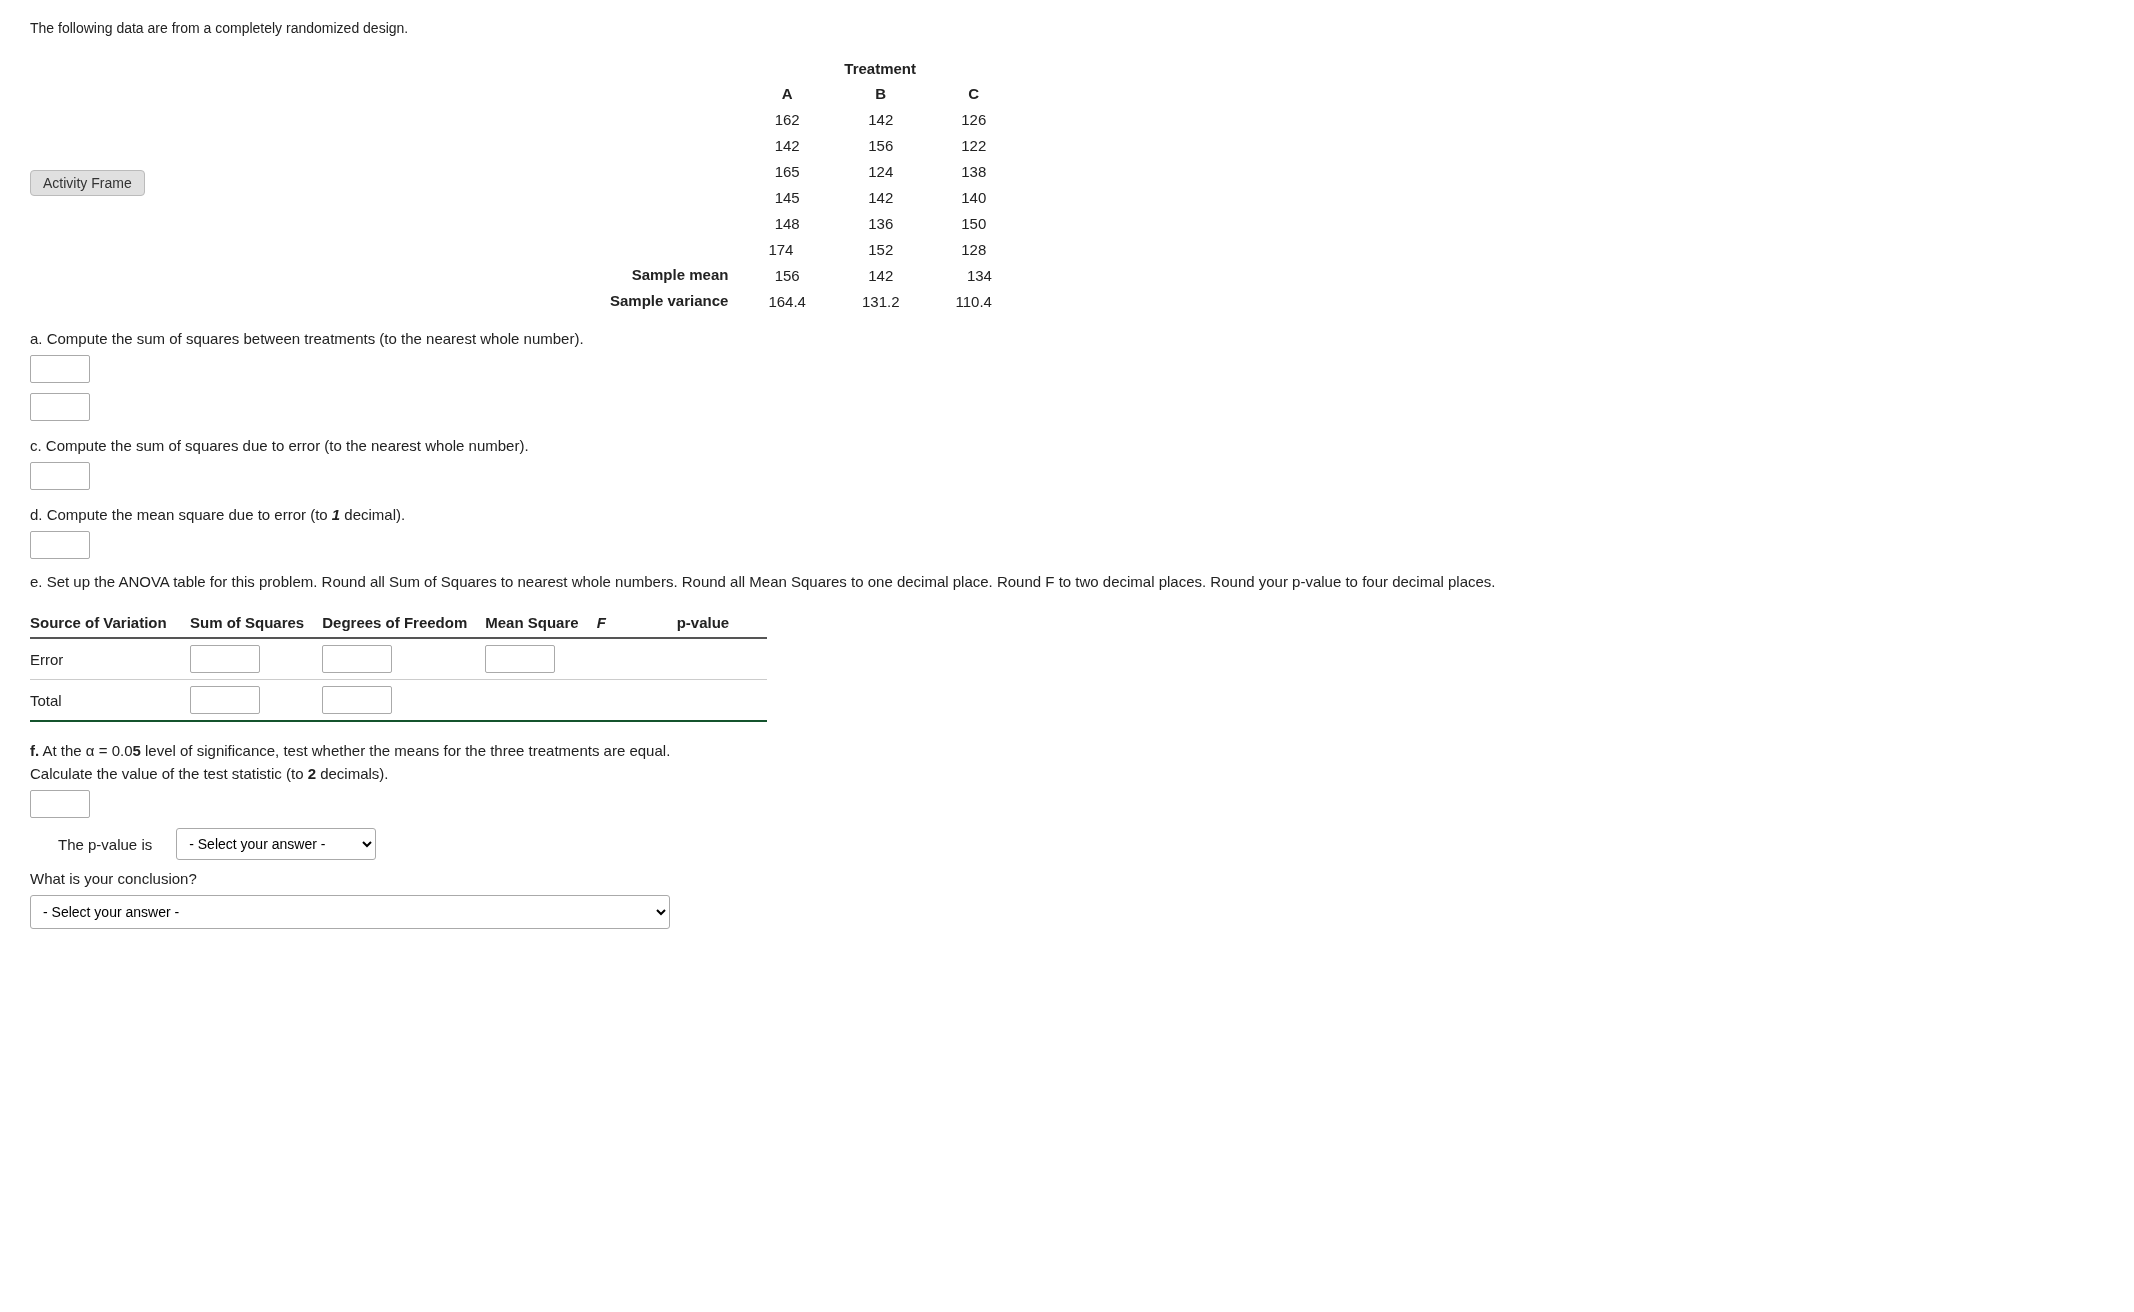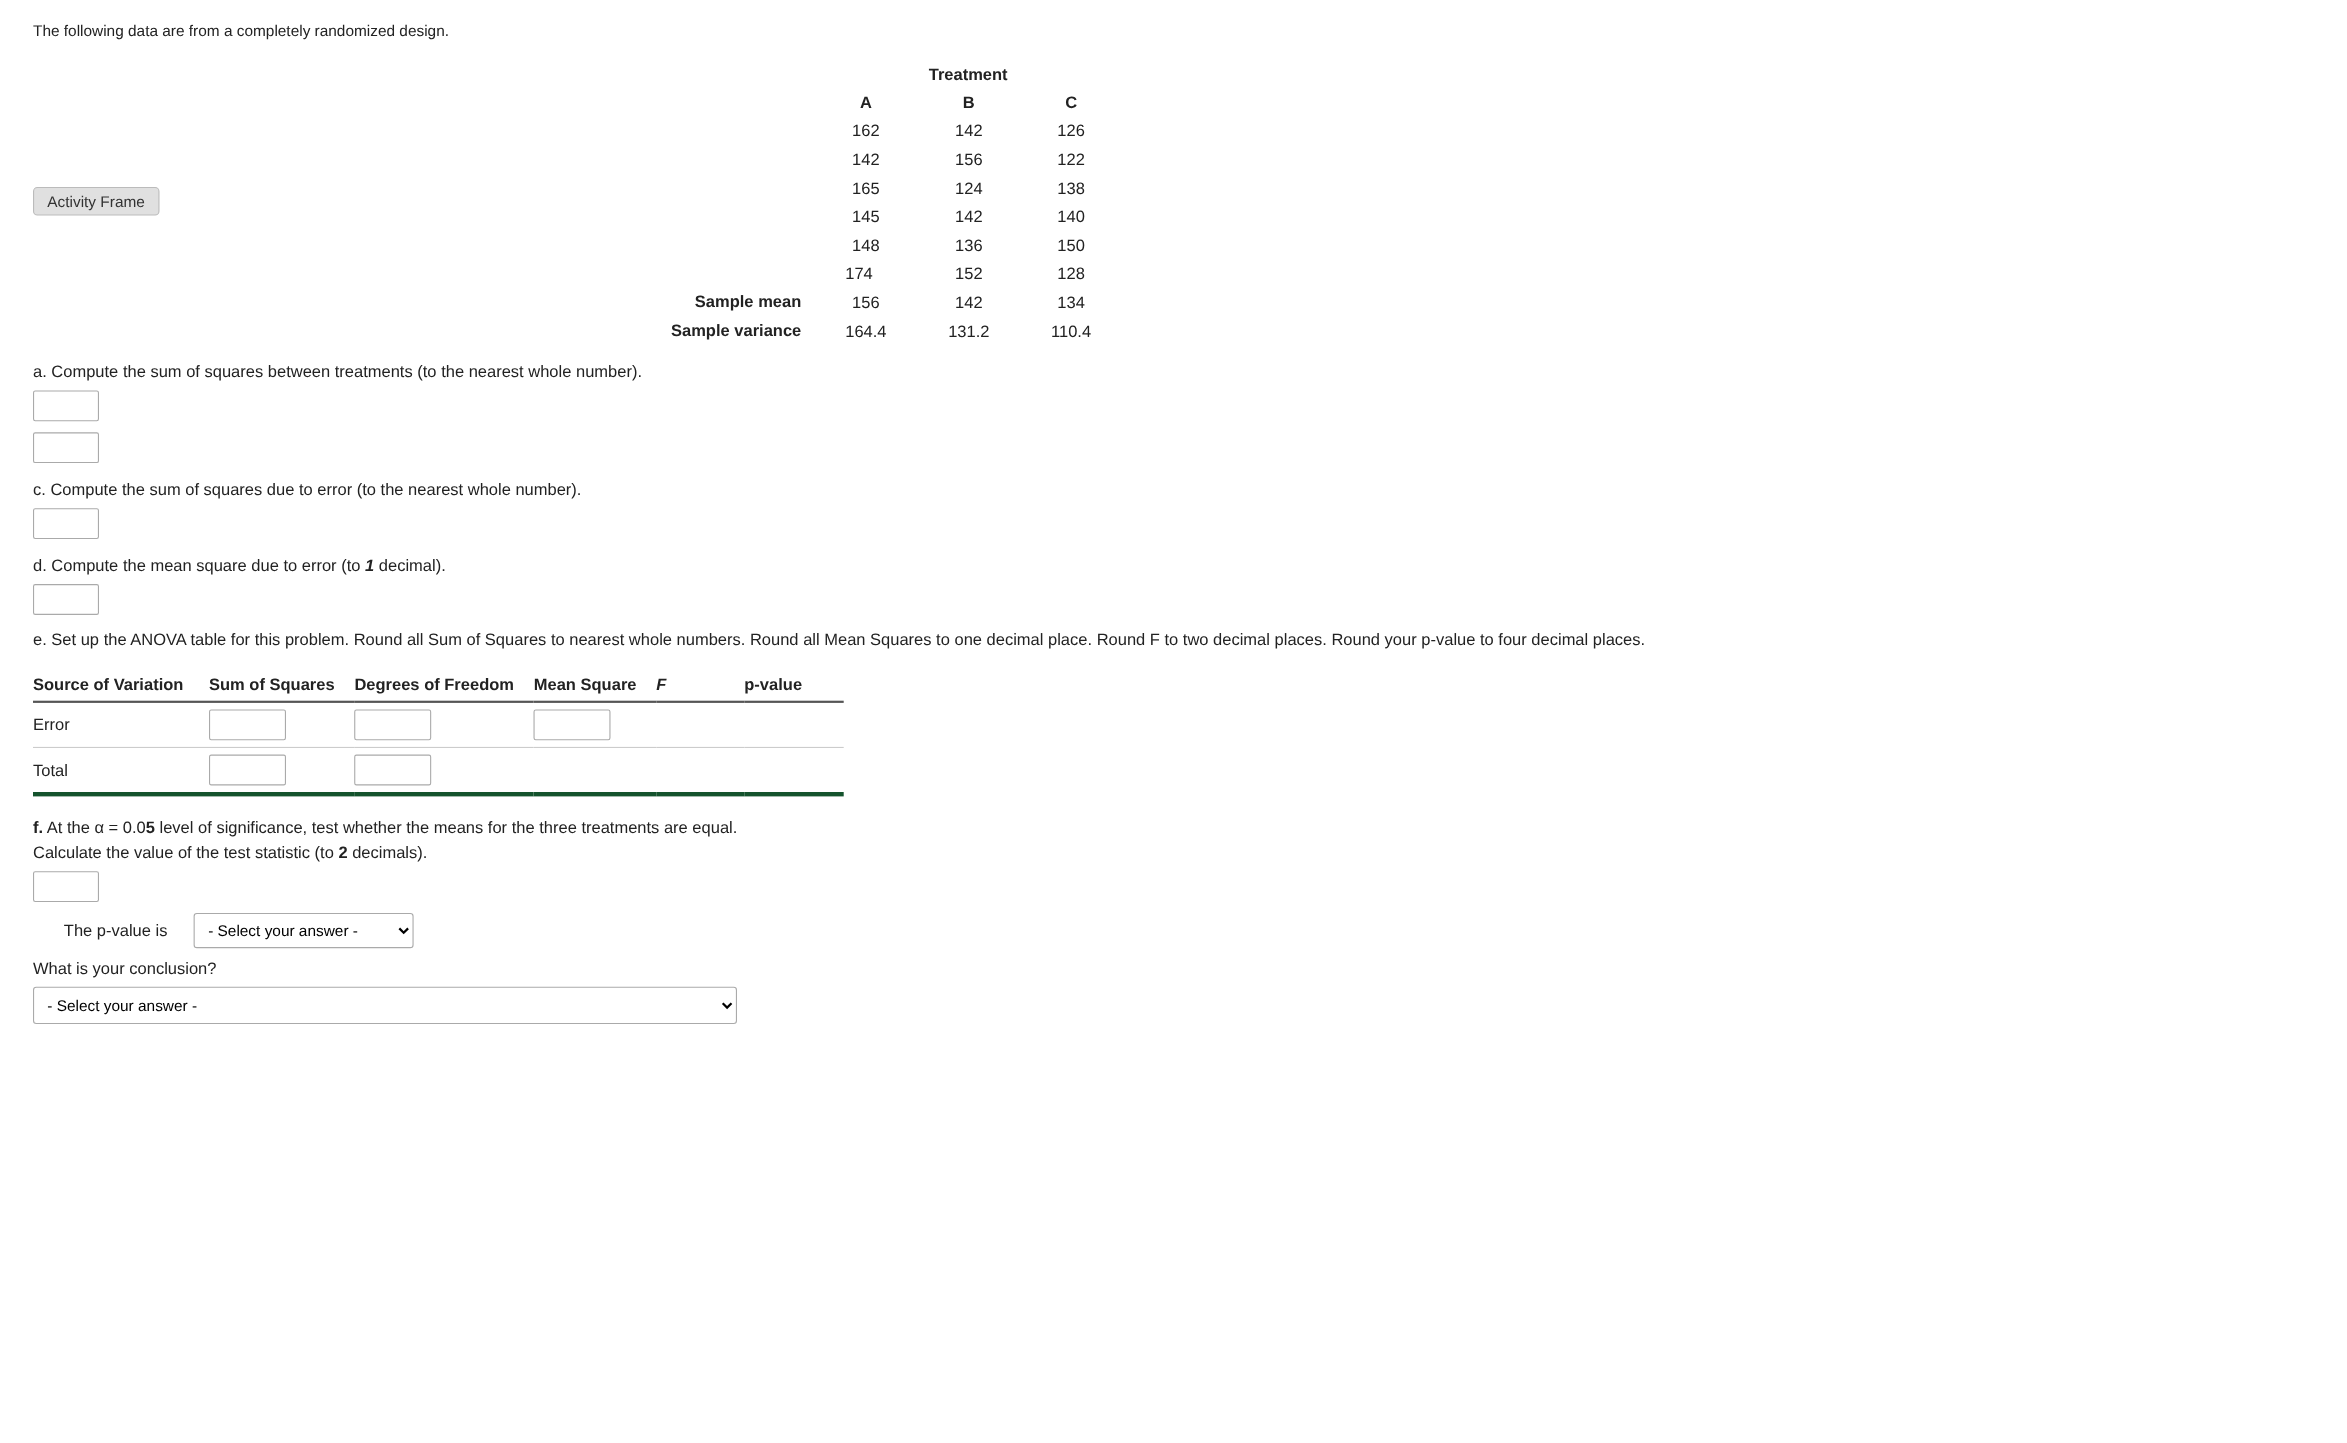--- a/index.html
+++ b/index.html
@@ -74,21 +74,21 @@
     .anova-table thead tr th:first-child {
       padding-left: 0;
     }
     .anova-table tbody tr td {
       padding: 6px 18px 6px 0;
       vertical-align: middle;
       font-size: 15px;
       border-bottom: 1px solid #ccc;
     }
     .anova-table tbody tr:last-child td {
-      border-bottom: 4px solid #14532d;
+      border-bottom: 2px solid #14532d;
     }
     .anova-table .row-label-cell {
       font-weight: normal;
       min-width: 120px;
     }
     .anova-input {
       width: 70px;
       height: 28px;
       border: 1px solid #aaa;
       border-radius: 2px;
@@ -222,21 +222,21 @@
             <tr>
               <td style="text-align: left; padding: 2px 28px; height: 26px; margin-top: 20px;">174</td>
               <td style="text-align: center; padding: 2px 28px; height: 26px;">152</td>
               <td style="text-align: center; padding: 2px 28px; height: 26px;">128</td>
             </tr>
           </tbody>
           <tfoot>
             <tr>
               <td style="text-align: center; padding: 2px 28px; height: 26px;">156</td>
               <td style="text-align: center; padding: 2px 28px; height: 26px;">142</td>
-              <td style="text-align: center; padding: 2px 28px; height: 26px;">134</td>
+              <td style="text-align: right; padding: 2px 28px; height: 26px;">134</td>
             </tr>
             <tr>
               <td style="text-align: center; padding: 2px 28px; height: 26px;">164.4</td>
               <td style="text-align: center; padding: 2px 28px; height: 26px;">131.2</td>
               <td style="text-align: center; padding: 2px 28px; height: 26px;">110.4</td>
             </tr>
           </tfoot>
         </table>
       </div>
     </div>

